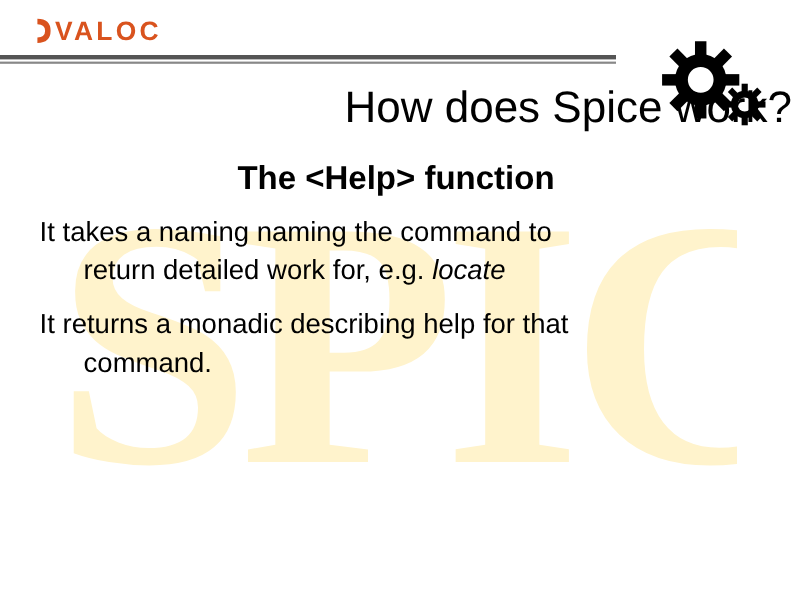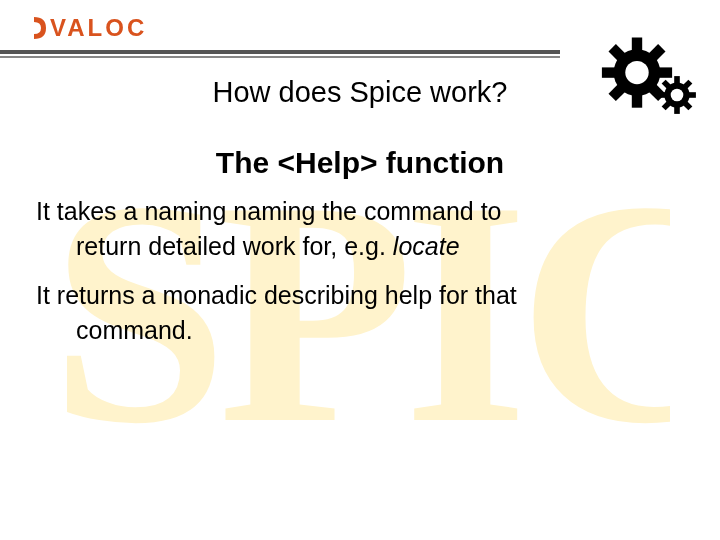--- a/index.html
+++ b/index.html
@@ -45,22 +45,22 @@
     top: 18px;
     right: 18px;
     width: 130px;
     height: 120px;
   }
   .title {
     position: absolute;
     top: 76px;
     left: 0;
     width: 100%;
-    text-align: center;
-    font-size: 29px;
+    text-align: right;
+    font-size: 40px;
     font-weight: 400;
     color: #000;
   }
   .subtitle {
     position: absolute;
     top: 146px;
     left: 0;
     width: 100%;
     text-align: center;
     font-size: 30px;

